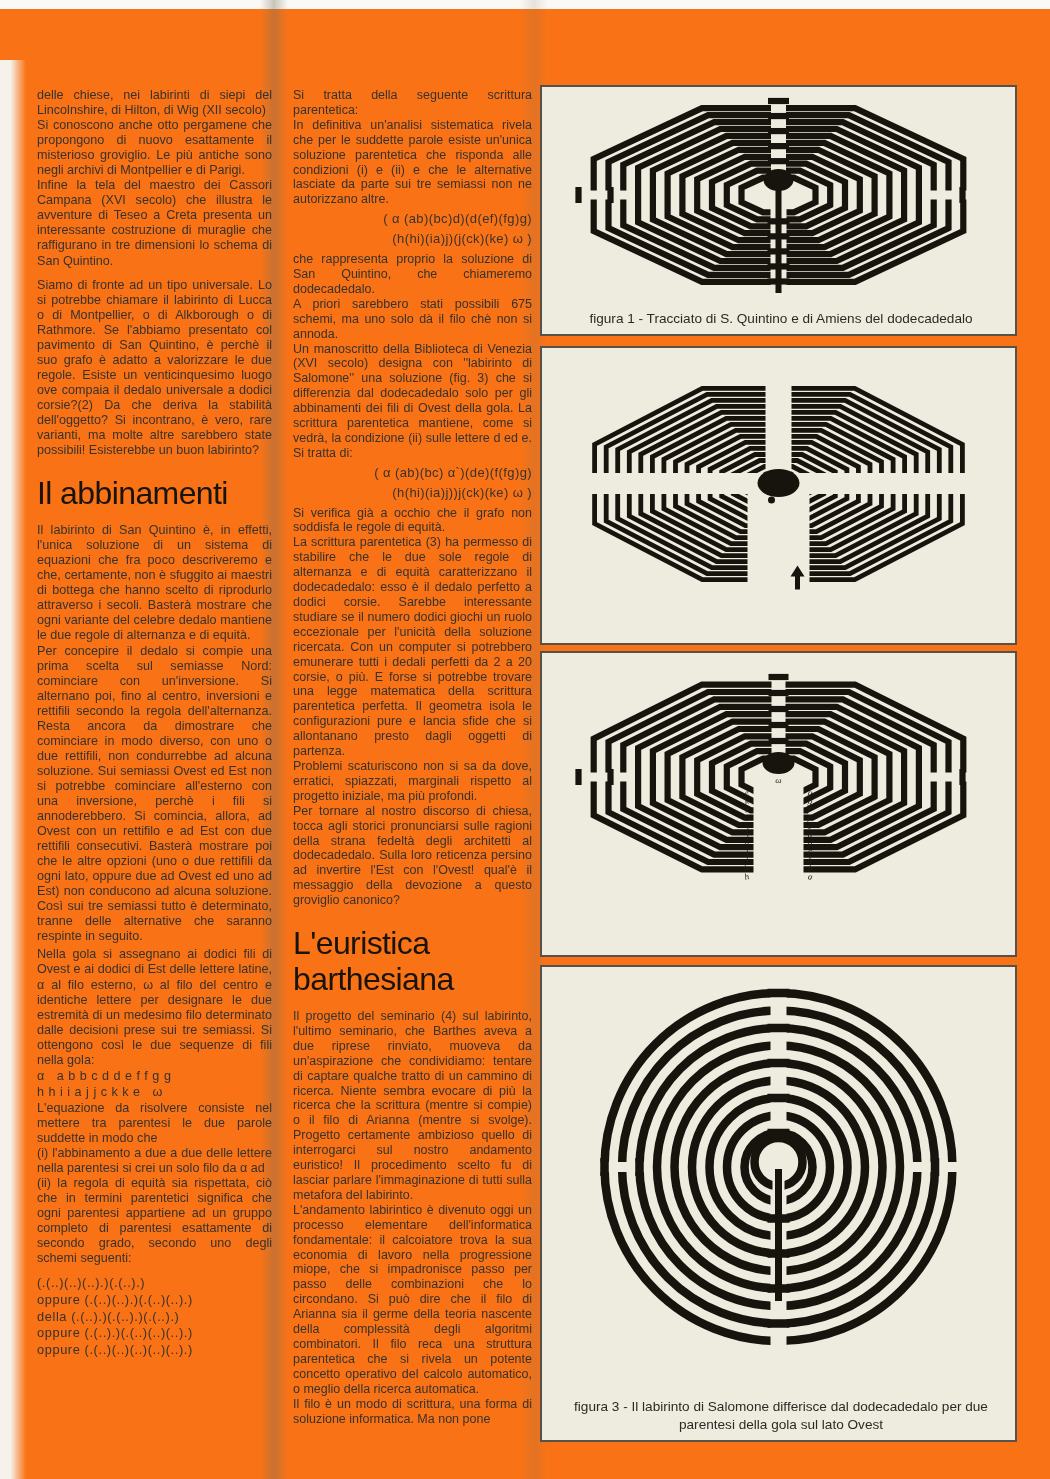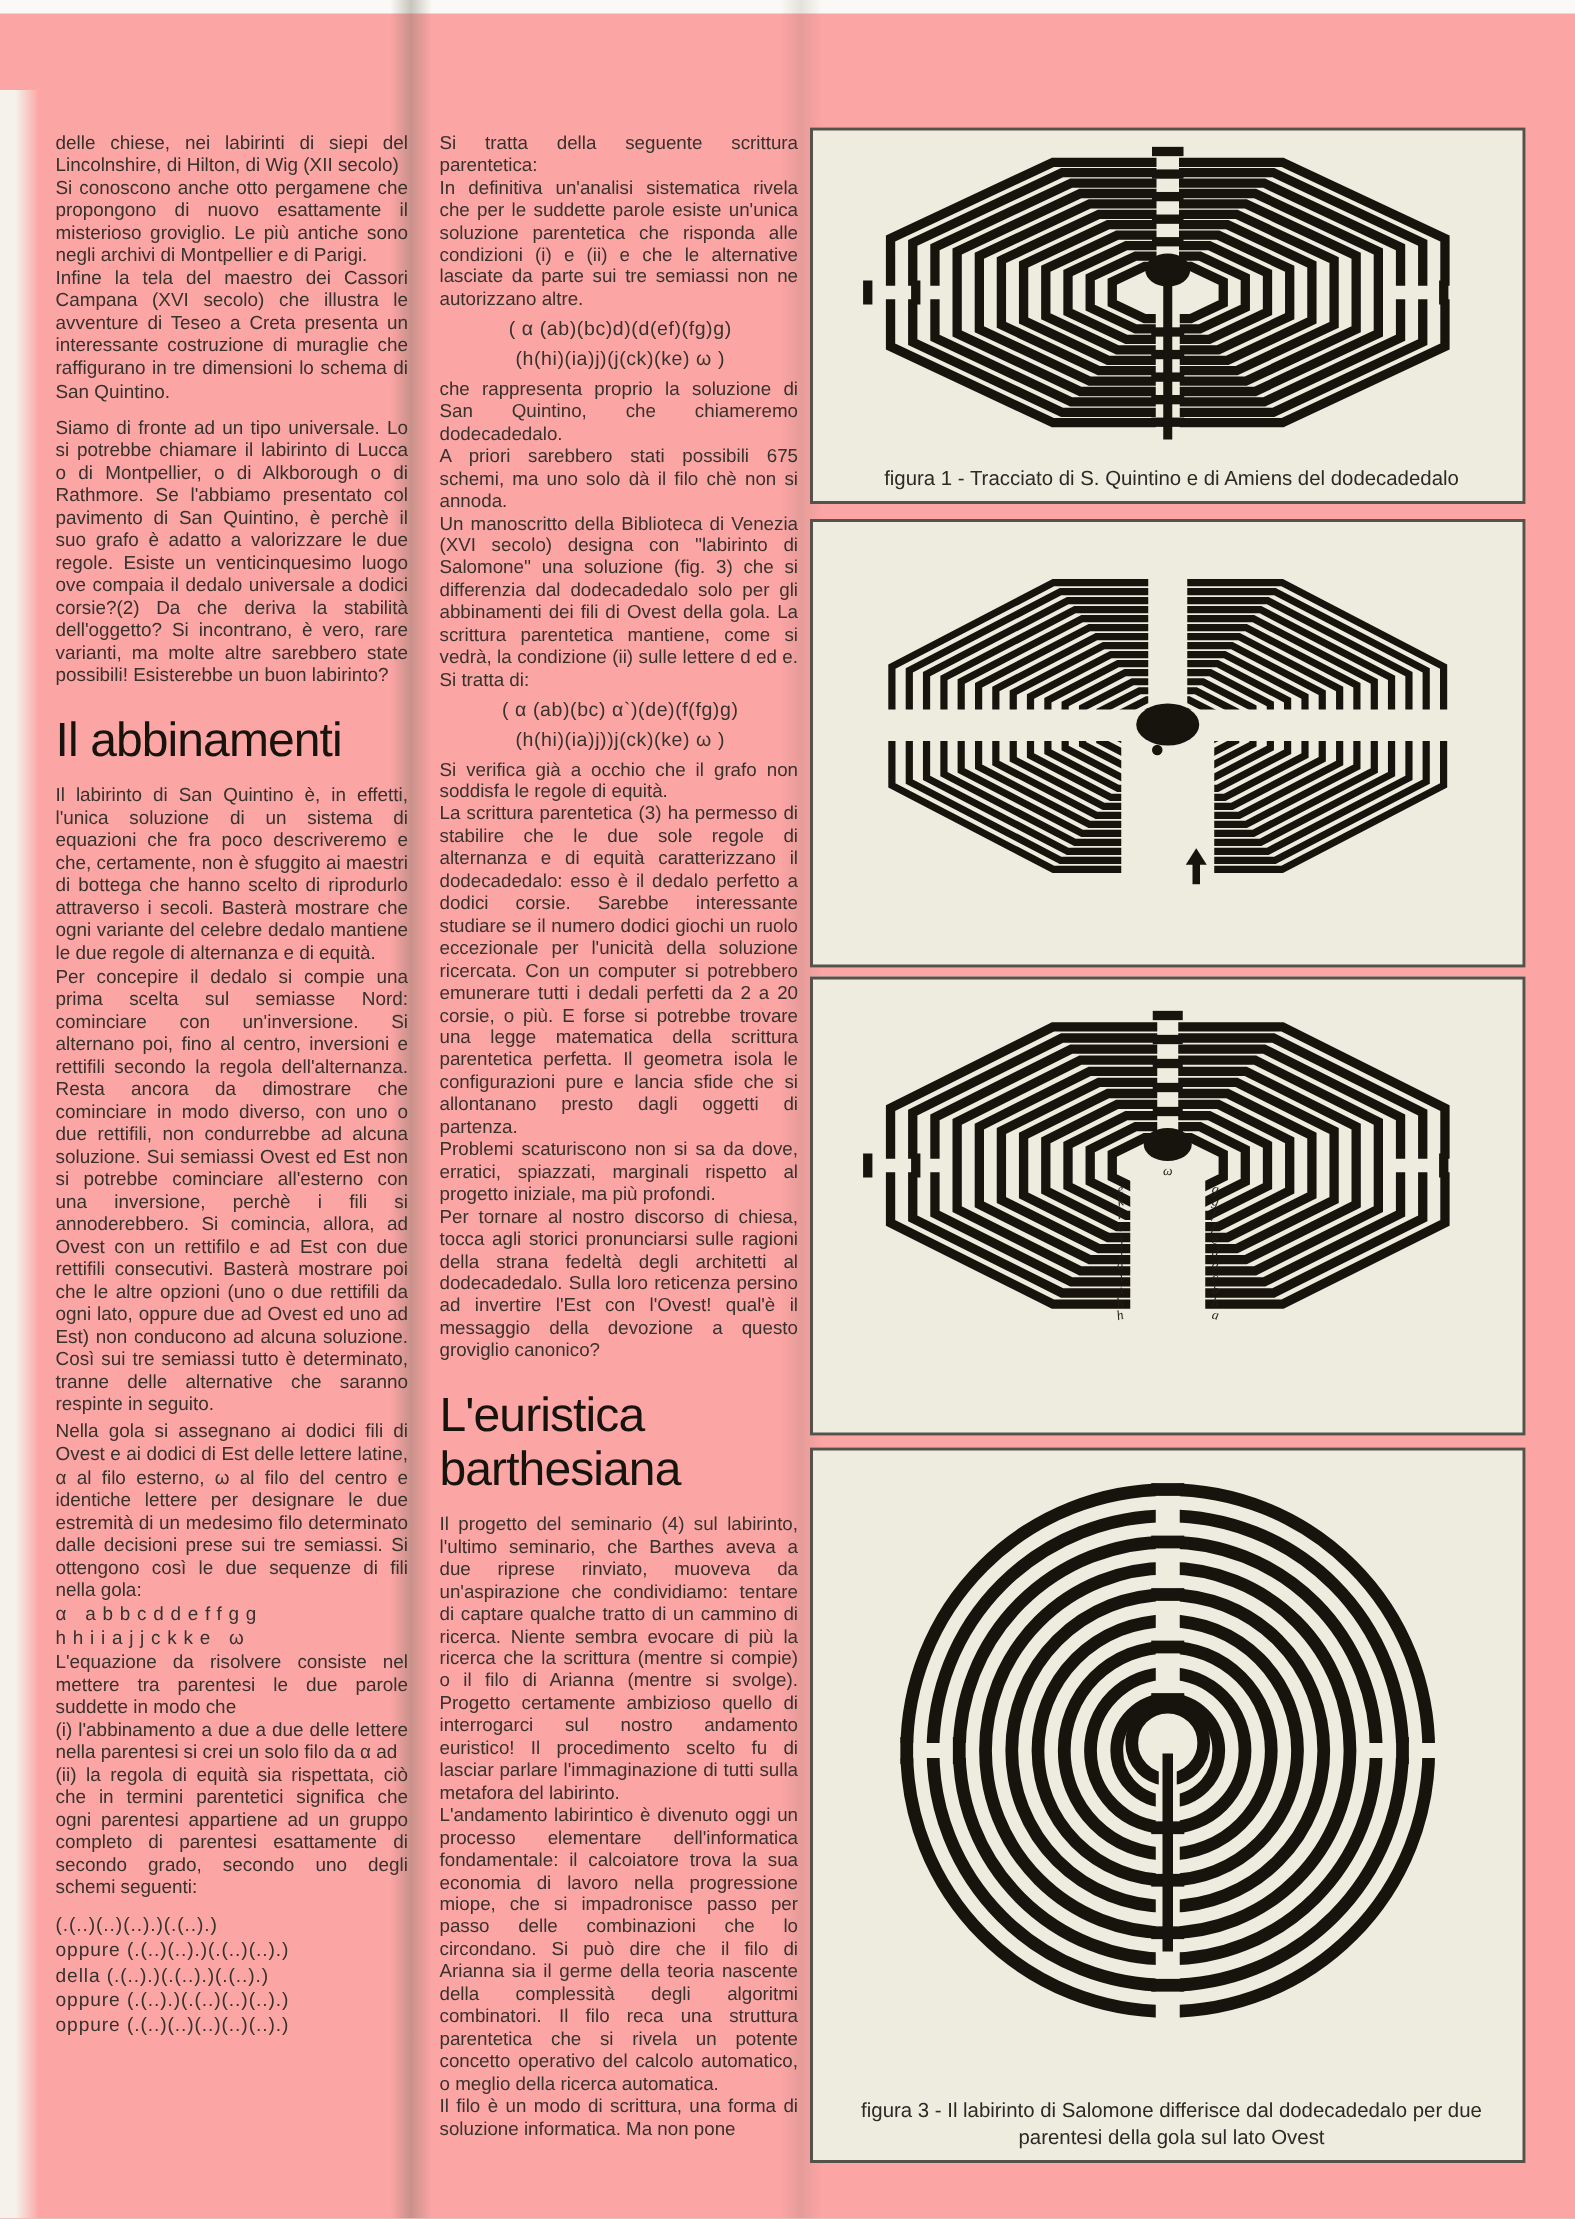--- a/index.html
+++ b/index.html
@@ -1,34 +1,34 @@
 <!DOCTYPE html>
 <html lang="it"><head>
 <meta charset="utf-8">
 <style>
   *{margin:0;padding:0;box-sizing:border-box}
   html,body{background:#d8d4c7;font-family:"Liberation Sans",sans-serif}
-  .page{position:relative;width:1050px;height:1479px;background:#fca5a5;overflow:hidden}
+  .page{position:relative;width:1050px;height:1479px;background:#f97316;overflow:hidden}
   .edge-top{position:absolute;left:0;top:0;width:100%;height:9px;background:#faf9f5}
   .edge-left{position:absolute;left:0;top:60px;width:26px;height:1419px;
              background:linear-gradient(to right,#f4f2ea 40%,rgba(244,242,234,0))}
   .gutter{position:absolute;top:0;height:100%;width:28px;
           background:linear-gradient(to right,rgba(118,112,97,0),rgba(118,112,97,.38) 50%,rgba(118,112,97,0))}
   .g1{left:260px}
   .g2{left:520px;opacity:.45}
   .col{position:absolute;color:#36322c;text-align:justify}
   .col-left{left:37px;top:88px;width:235px;font-size:12.6px;line-height:15.05px}
   .col-mid {left:293px;top:88px;width:239px;font-size:12.5px;line-height:14.9px}
   p.para{margin:0}
   p.gap{margin-top:9px}
   .heading{font-size:32px;line-height:36px;color:#17130d;letter-spacing:-.6px;
            margin:17px 0 12px;text-align:left;font-weight:400}
   .seq{letter-spacing:4.5px;margin:1px 0;text-align:left;white-space:nowrap}
   .scheme{text-align:left;letter-spacing:.6px;margin:1.5px 0;font-size:12.8px;white-space:nowrap}
-  .formula{text-align:center;margin:5px 0 5px 2px;font-size:13px;letter-spacing:.4px;white-space:nowrap}
+  .formula{text-align:right;margin:5px 0 5px 2px;font-size:13px;letter-spacing:.4px;white-space:nowrap}
   .figures{position:absolute;left:540px;top:0;width:477px;height:1479px}
   .frame{position:absolute;left:0;width:477px;background:#eeebdf;border:2px solid #56524a}
   .cap{position:absolute;left:13px;right:8px;bottom:6px;font-size:13.6px;line-height:18px;
        color:#2d2a25;text-align:center}
   svg.laby{position:absolute;left:0;top:0;display:block}
 </style>
 </head>
 <body>
 
 <div class="page">

